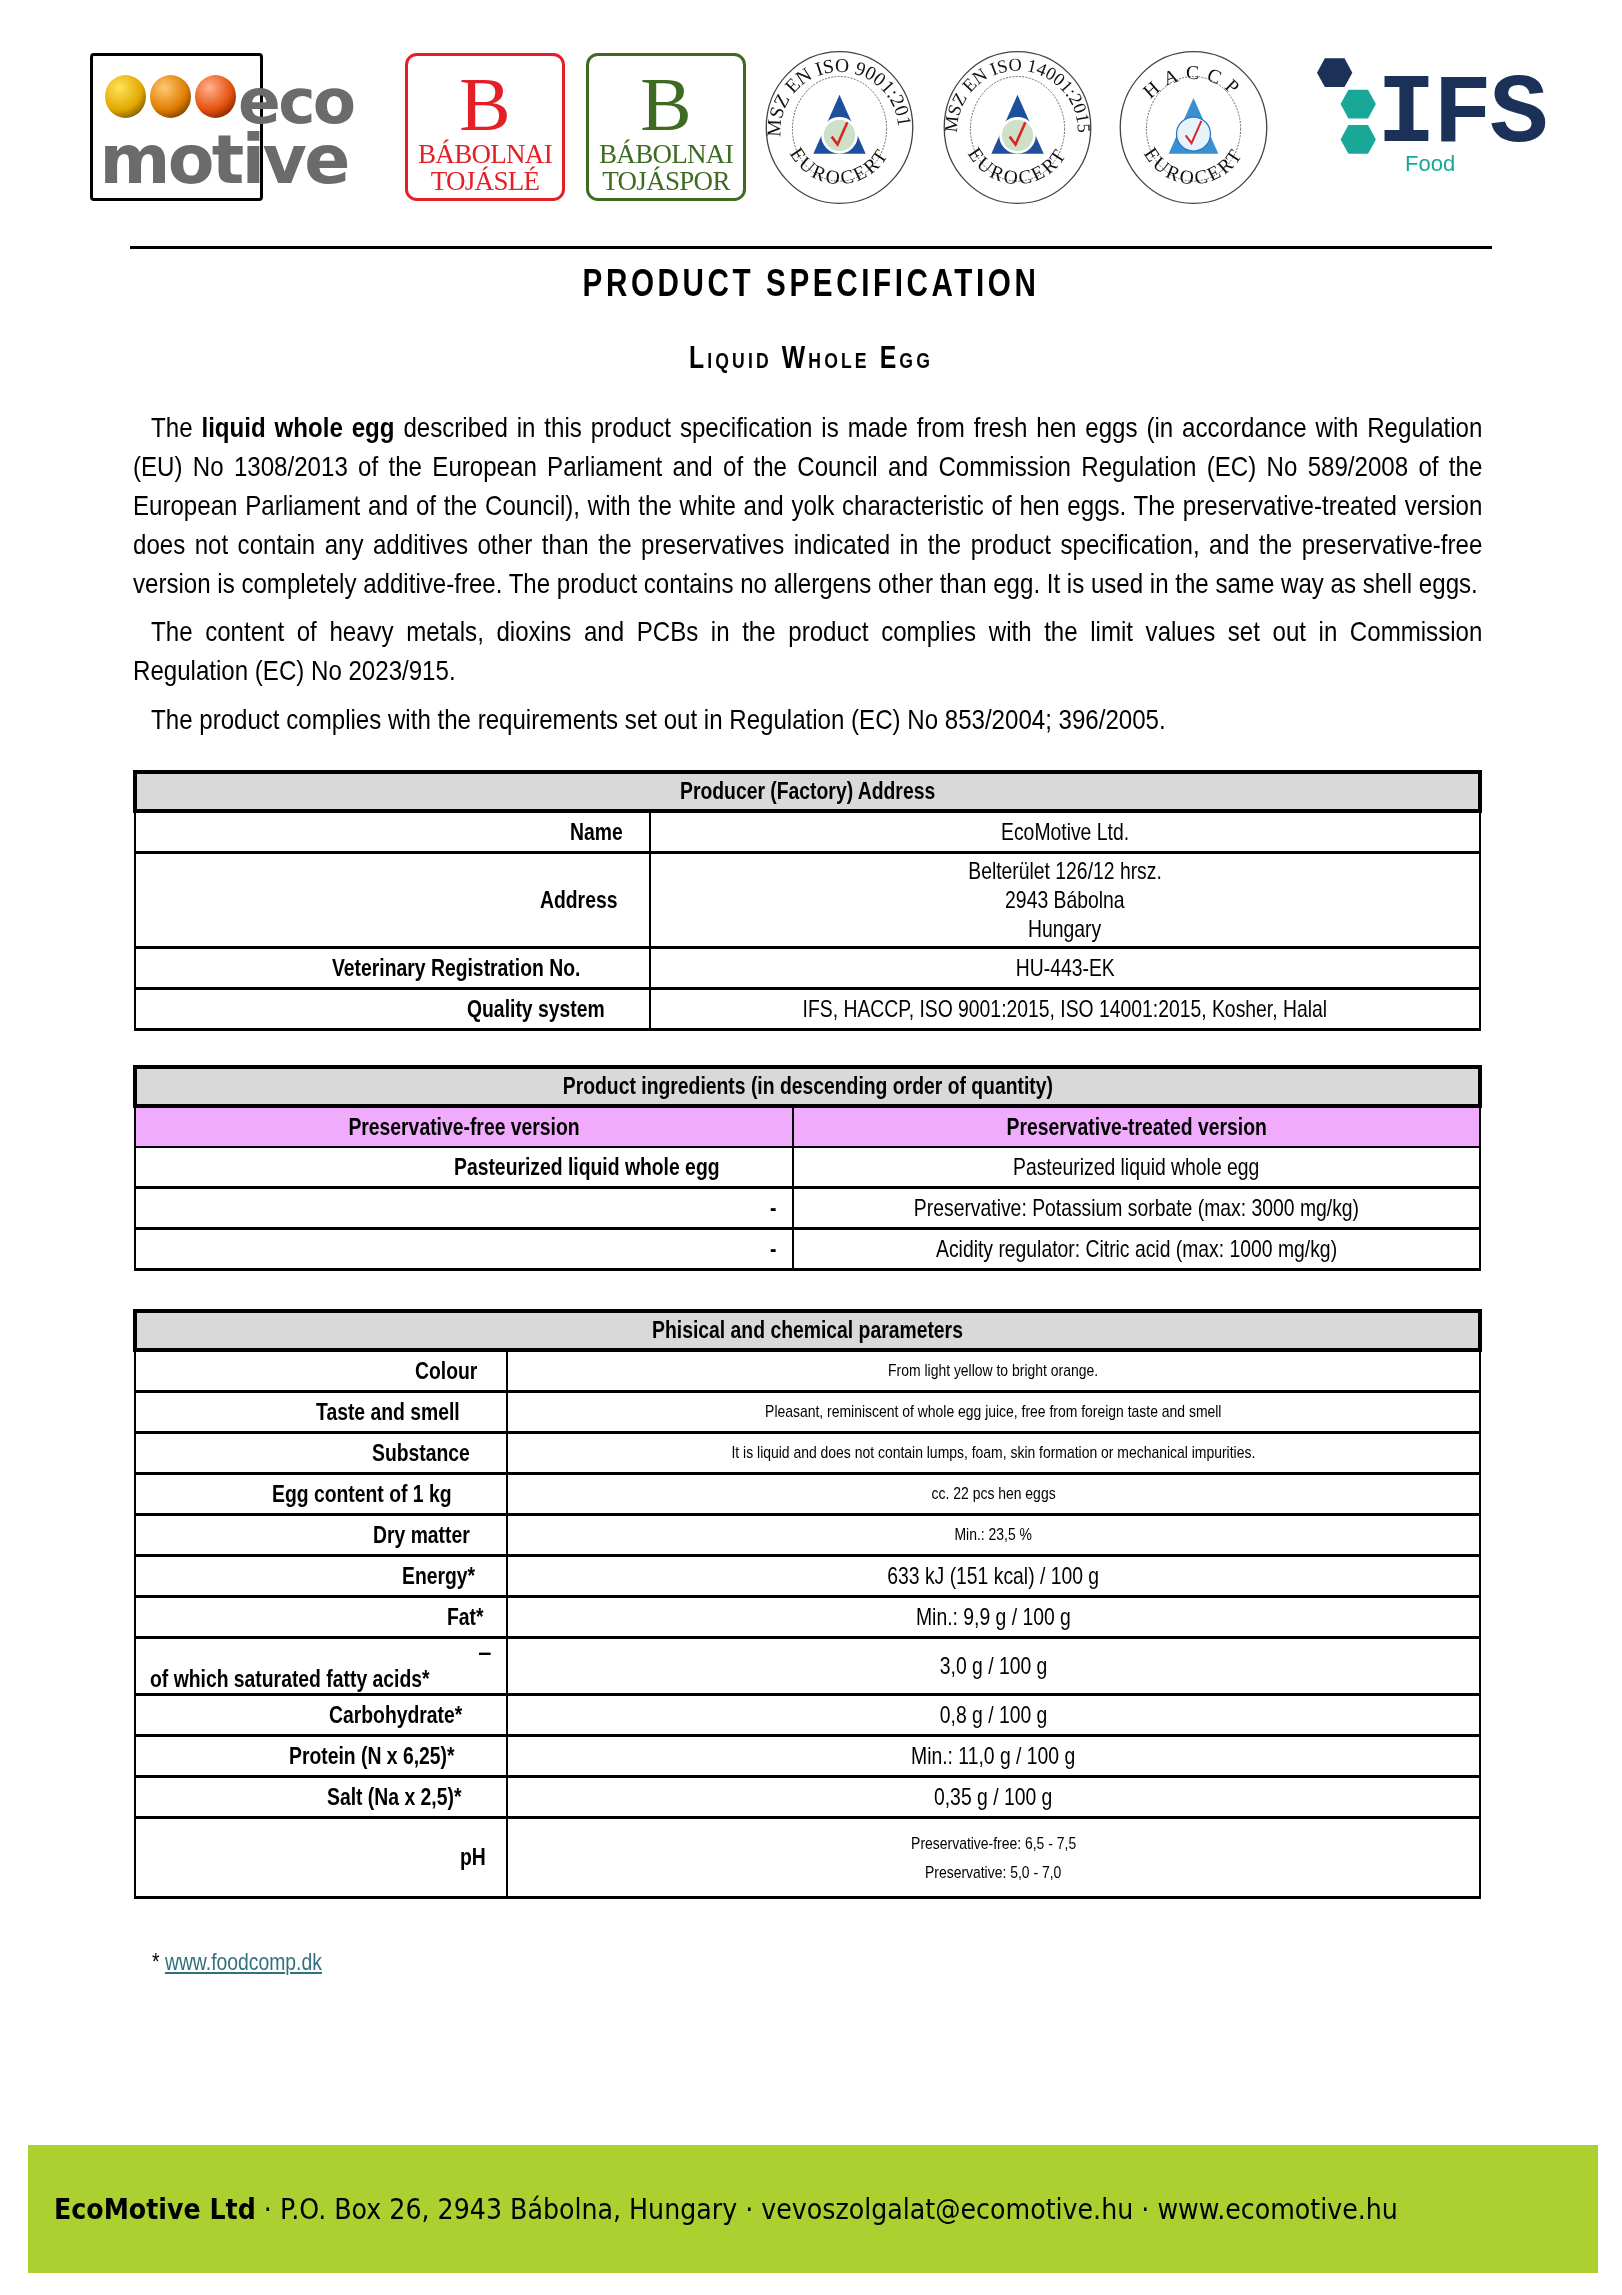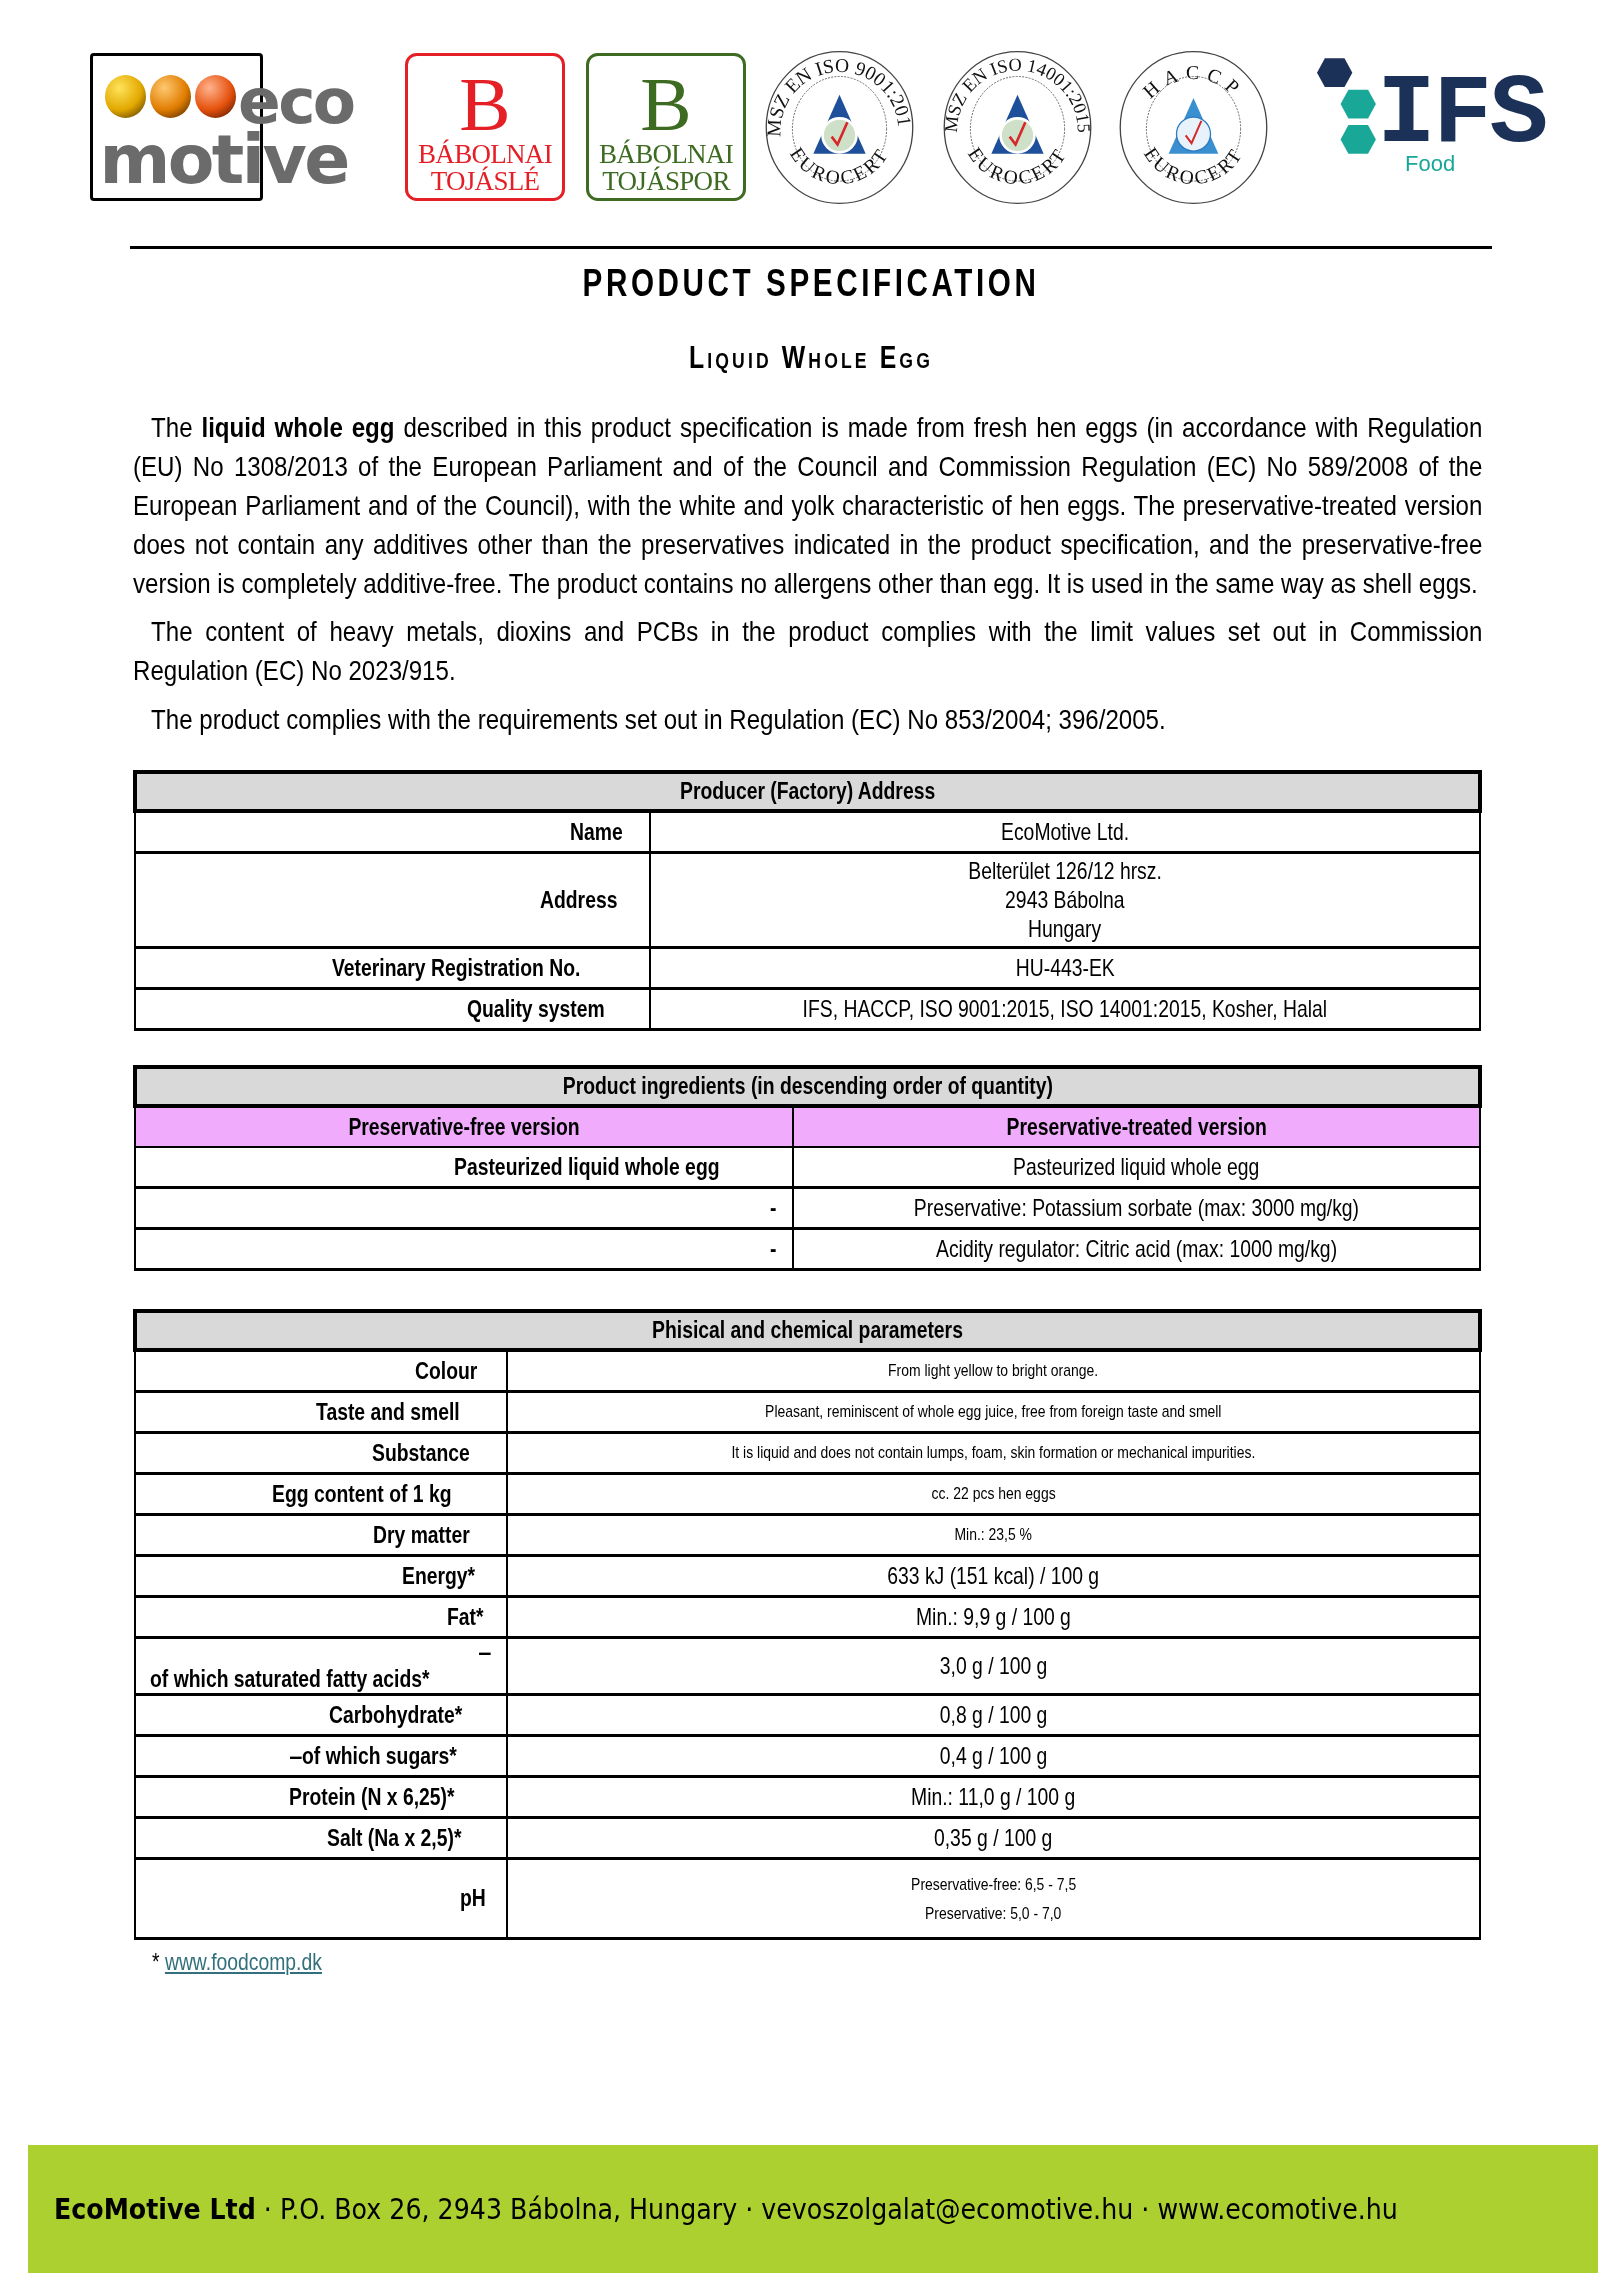--- a/index.html
+++ b/index.html
@@ -262,24 +262,20 @@
       </tr>
       <tr>
         <td class="l"><span class="dash">–</span><span class="cond cond-l">of which saturated fatty acids*</span></td>
         <td class="r"><span class="cond cond-c">3,0 g / 100 g</span></td>
       </tr>
       <tr>
         <td class="l"><span class="cond cond-l">Carbohydrate*</span></td>
         <td class="r"><span class="cond cond-c">0,8 g / 100 g</span></td>
       </tr>
       <tr>
-        <td class="l"><span class="dash">–</span><span class="cond cond-l">of which sugars*</span></td>
-        <td class="r"><span class="cond cond-c">0,4 g / 100 g</span></td>
-      </tr>
-      <tr>
         <td class="l"><span class="cond cond-l">Protein (N x 6,25)*</span></td>
         <td class="r"><span class="cond cond-c">Min.: 11,0 g / 100 g</span></td>
       </tr>
       <tr>
         <td class="l"><span class="cond cond-l">Salt (Na x 2,5)*</span></td>
         <td class="r"><span class="cond cond-c">0,35 g / 100 g</span></td>
       </tr>
       <tr class="tall">
         <td class="l"><span class="cond cond-l">pH</span></td>
         <td class="r bigtxt" style="line-height: 29px;"><span class="cond cond-c">Preservative-free: 6,5 - 7,5</span><br><span class="cond cond-c">Preservative: 5,0 - 7,0</span></td>

